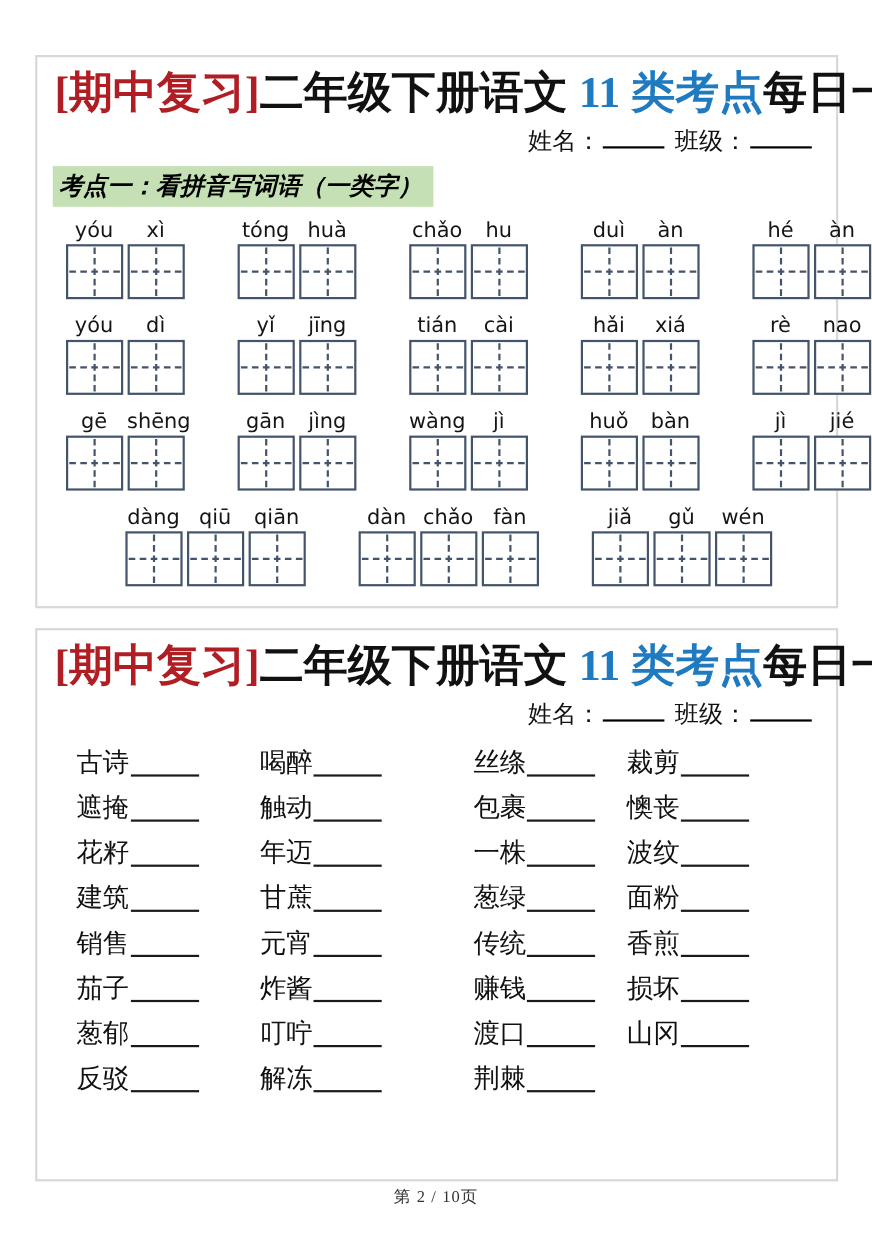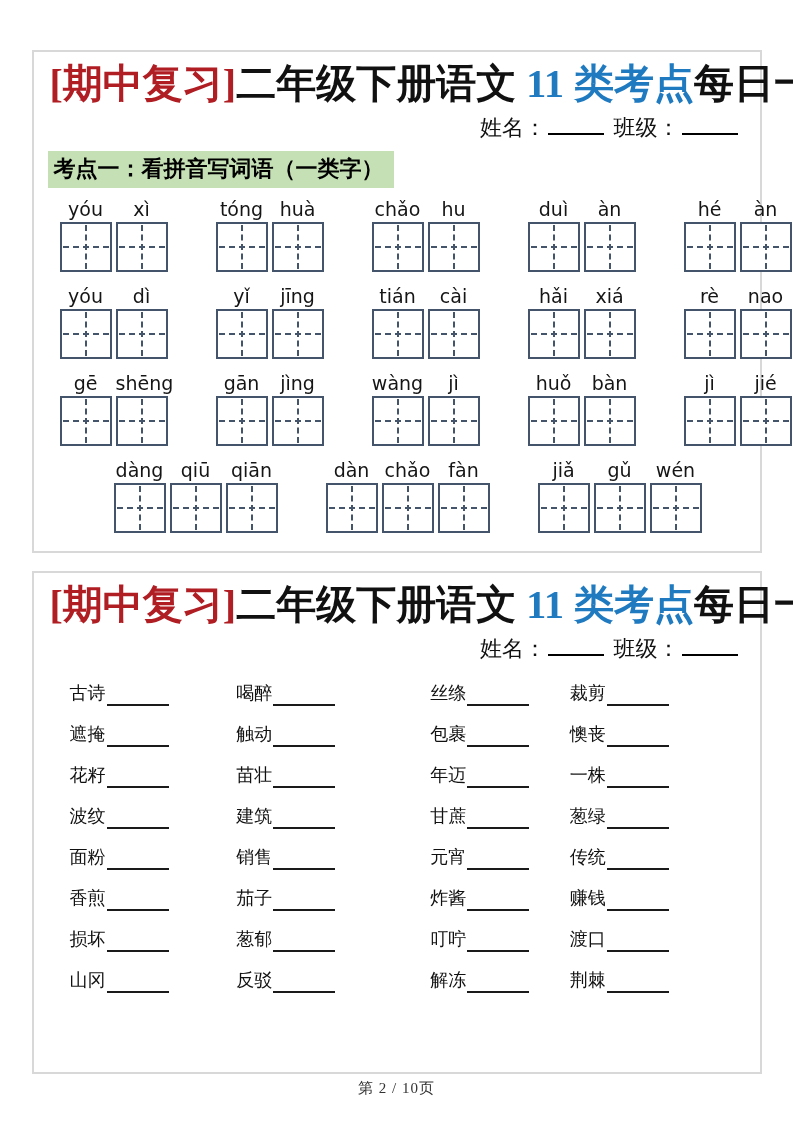--- a/index.html
+++ b/index.html
@@ -28,21 +28,21 @@
   
   .name-row{ text-align:right; font-size:22px; margin-top:3px; padding-right:8px;}
   .blank-line{
     display:inline-block; width:56px; border-bottom:2px solid #000; height:18px;
     margin:0 4px 0 2px;
   }
   .blank-line.last{margin-right:0;}
   
   .section-header{
     display:inline-block; background:var(--green); color:#000;
-    font-size:22px; font-weight:700; padding:3px 10px 4px 6px; margin-top:8px;
+    font-size:22px; font-weight:700; padding:3px 10px 4px 6px; margin-top:8px;font-style:italic;
   }
   
   .pinyin-area{margin-top:10px;}
   .pinyin-row{display:flex; justify-content:space-between; padding:0 12px; margin-bottom:13px;gap:48px;}
   .pinyin-row.cols3{padding:0 58px 0 66px;}
   .py-labels{display:flex; gap:4px; margin-bottom:2px;}
   .py-label{
     width:52px; text-align:center; font-family:"DejaVu Sans",sans-serif;
     font-size:19px; color:#151515; white-space:nowrap;
   }
@@ -54,21 +54,21 @@
   }
   .tzg::after{
     content:""; position:absolute; top:50%; left:1px; right:1px;
     border-top:2px dashed var(--grid); margin-top:-1px;
   }
   
   .word-grid{
     display:grid; grid-template-columns:1.1fr 1.28fr 0.92fr 1fr;
     padding:8px 24px 0 22px; align-content:start;
   }
-  .word-item{display:flex; align-items:center; height:41px; font-size:18px;}
+  .word-item{display:flex; align-items:center; height:41px; font-size:24px;}
   .word-blank{
     width:62px; border-bottom:2px solid #1a1a1a; align-self:flex-end;
     margin:0 0 7px 1px;
   }
   
   .footer{
     text-align:center; font-size:15px; color:#333; margin-top:5px; letter-spacing:1px;font-family:Liberation Serif, serif;
   }
 </style>
 </head>
@@ -320,24 +320,20 @@
         </div>
         <div class="word-item">
           <span>懊丧</span>
           <span class="word-blank"></span>
         </div>
         <div class="word-item">
           <span>花籽</span>
           <span class="word-blank"></span>
         </div>
         <div class="word-item">
-          <span>苗壮</span>
-          <span class="word-blank"></span>
-        </div>
-        <div class="word-item">
           <span>年迈</span>
           <span class="word-blank"></span>
         </div>
         <div class="word-item">
           <span>一株</span>
           <span class="word-blank"></span>
         </div>
         <div class="word-item">
           <span>波纹</span>
           <span class="word-blank"></span>

